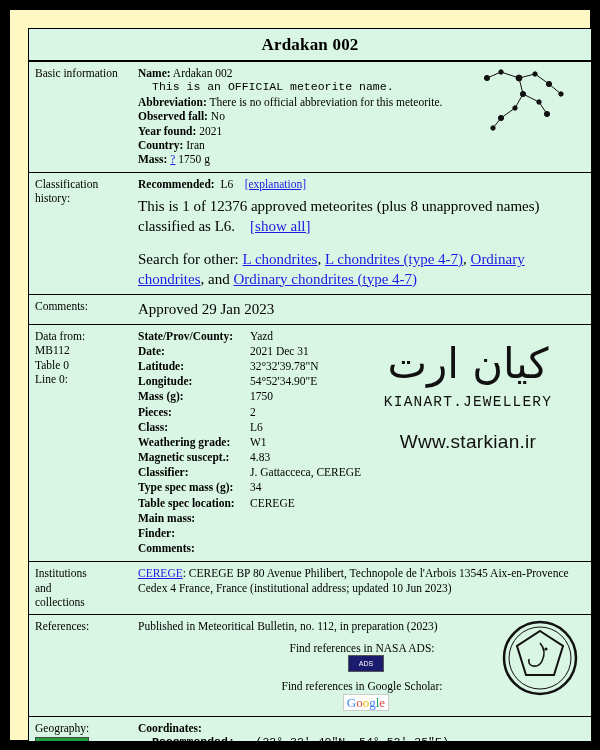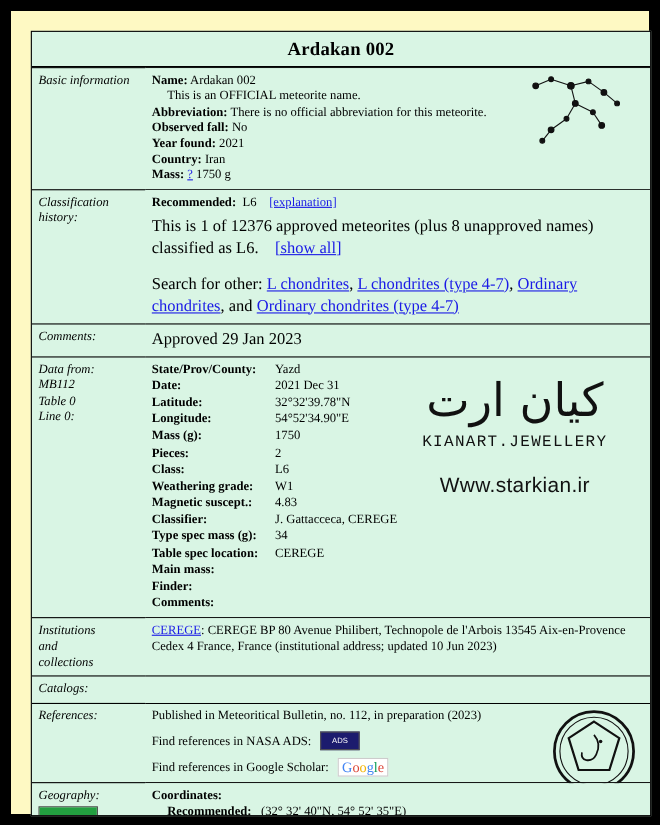--- a/index.html
+++ b/index.html
@@ -51,27 +51,26 @@
     border-top: 1px solid #000;
     vertical-align: top;
     padding: 4px 5px 5px 6px;
     font-size: 11.5px;
     line-height: 1.25;
     background: #d9f5e4;
   }
   td.label {
     width: 92px;
     font-size: 11.5px;
-    font-style: italic;
   }
   td.body {
     position: relative;
   }
   b { font-weight: bold; }
-  .indent { padding-left: 14px; display: block; }
+  .indent { padding-left: 14px; display: block; font-family: Liberation Mono, monospace; }
   a.lnk {
     color: #1a1ae6;
     text-decoration: underline;
     cursor: pointer;
   }
   .big {
     font-size: 15px;
     line-height: 1.3;
   }
   .approved {
@@ -127,20 +126,21 @@
   }
   .inst-line {
     font-size: 11.5px;
     line-height: 1.3;
   }
   .ref-row {
     display: flex;
     align-items: center;
     margin-top: 7px;
     font-size: 11.5px;
+    flex-direction: column;
   }
   .nasa-badge {
     display: inline-block;
     width: 34px;
     height: 15px;
     background: #1c1c6e;
     border: 1px solid #555;
     color: #fff;
     font-size: 7px;
     text-align: center;
@@ -376,28 +376,20 @@
             <div>and</div>
             <div>collections</div>
           </td>
           <td class="body">
             <div class="inst-line">
               <a class="lnk">CEREGE</a><span>: CEREGE BP 80 Avenue Philibert, Technopole de l'Arbois 13545 Aix-en-Provence Cedex 4 France, France (institutional address; updated 10 Jun 2023)</span>
             </div>
           </td>
         </tr>
 
-        <tr>
-          <td class="label">
-            <span>Catalogs:</span>
-          </td>
-          <td class="body">
-            <span></span>
-          </td>
-        </tr>
 
         <tr>
           <td class="label">
             <span>References:</span>
           </td>
           <td class="body">
             <svg class="seal" viewBox="0 0 78 78">
               <circle cx="39" cy="39" r="36" fill="none" stroke="#111" stroke-width="2.5"></circle>
               <circle cx="39" cy="39" r="31" fill="none" stroke="#111" stroke-width="1"></circle>
               <polygon points="39,12 62,27 53,56 25,56 16,27" fill="none" stroke="#111" stroke-width="2"></polygon>

